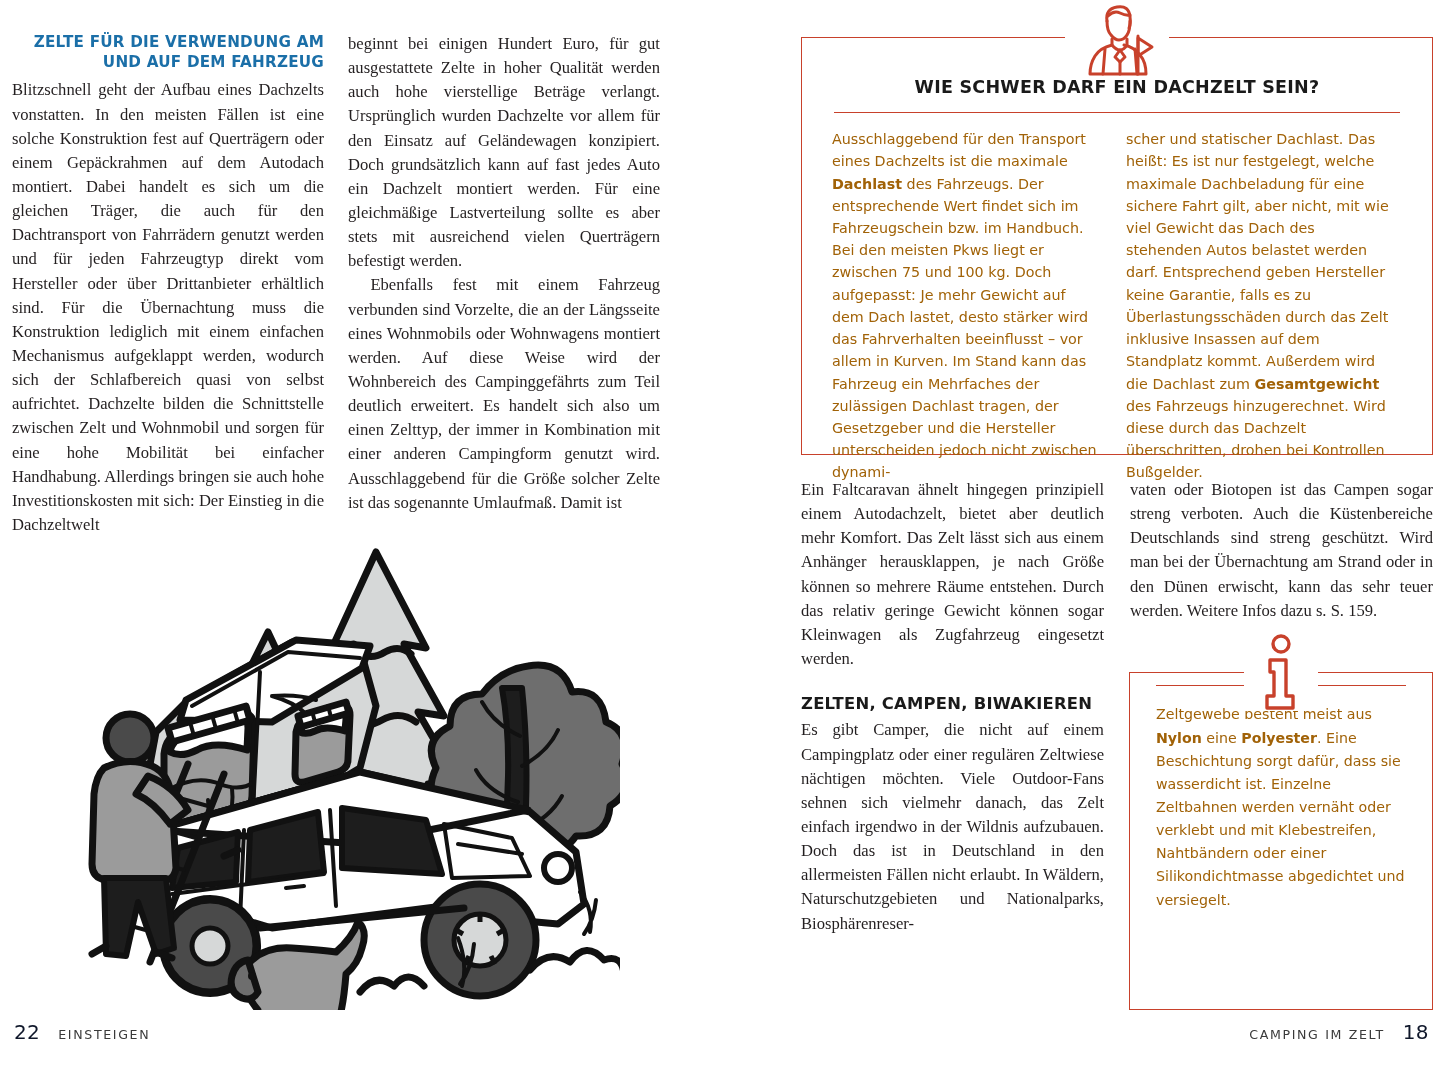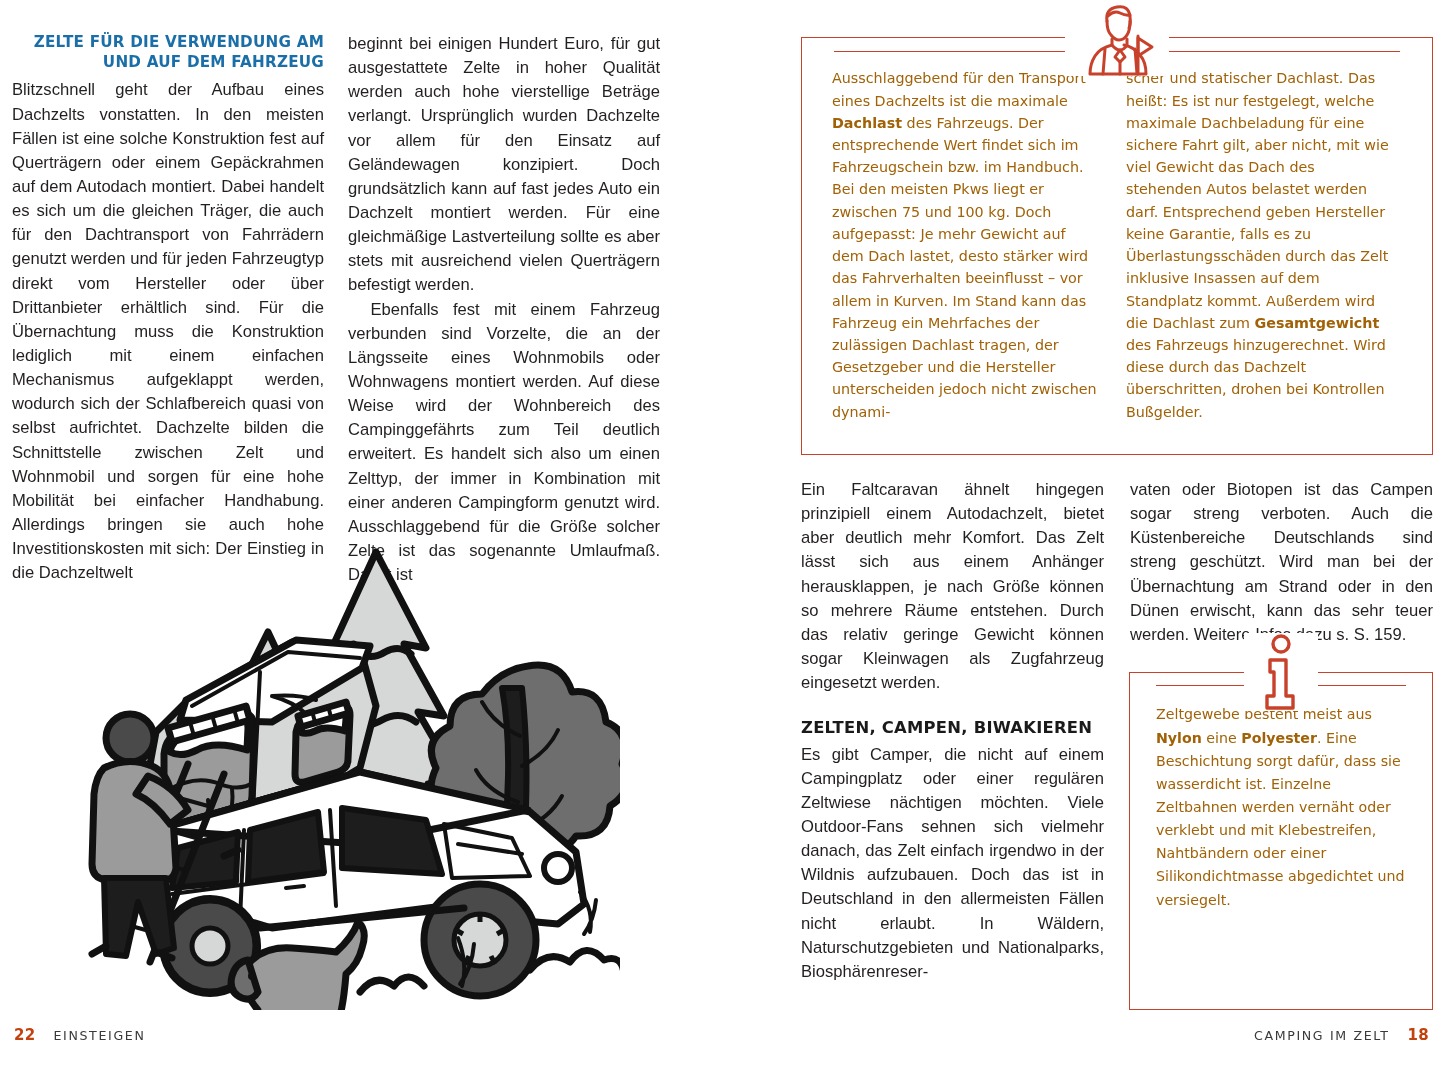--- a/index.html
+++ b/index.html
@@ -28,21 +28,21 @@
     font-size:15.2px;
     line-height:1.33;
     letter-spacing:.015em;
     color:#1b6fa8;
     margin:0 0 6px 0;
     text-transform:uppercase;
     text-align:right;
   }
   p.body{
     margin:0;
-    font-family:Liberation Sans, sans-serif;
+    font-family:Liberation Serif, serif;
     font-size:16.6px;
     line-height:1.455;
     text-align:justify;
     text-justify:inter-word;
     hyphens:manual;
     color:#231f20;
   }
   p.body + p.body{text-indent:1.35em;}
 
   
@@ -130,21 +130,21 @@
     position:absolute;bottom:22px;
     font-family:"DejaVu Sans",sans-serif;
     font-size:12.6px;
     letter-spacing:.13em;
     color:#3a3a3a;
     display:flex;align-items:baseline;gap:18px;
   }
   .footer-left{left:14px;}
   .footer-right{right:16px;}
   .folio{
-    font-weight:bold;font-size:15px;letter-spacing:.02em;color:#c2410c;
+    font-weight:normal;font-size:20px;letter-spacing:.02em;color:#0f172a;
   }
   .crumb{text-transform:uppercase;}
   b{font-weight:bold;}
 </style>
 </head>
 <body>
 
 <div class="spread">
 
   <div class="page page-left">
@@ -305,20 +305,21 @@
               <path d="M33 37 l0 6 q4 5 8 5 q4 0 7 -5 l0 -6"></path>
               <path d="M33 43 q-12 3 -17 11 q-5 8 -5 18 l56 0 q0 -12 -6 -19 q-6 -8 -16 -10"></path>
               <path d="M41 48 l-5 7 l5 5 l5 -5 Z"></path>
               <path d="M41 60 l0 12"></path>
               <path d="M26 47 l-2 25 M56 47 l2 25"></path>
               <path d="M59 34 l0 38"></path>
               <path d="M59 36 l14 9 l-14 9 Z"></path>
             </g>
           </svg>
         </div>
+        <h3 class="box-title">WIE SCHWER DARF EIN DACHZELT SEIN?</h3>
         <div class="box-rule"></div>
         <div class="box-cols">
           <div class="box-col">
             <p class="sans"><span>Ausschlaggebend für den Transport eines Dachzelts ist die maximale </span><b>Dachlast</b><span> des Fahrzeugs. Der entsprechende Wert findet sich im Fahrzeugschein bzw. im Handbuch. Bei den meisten Pkws liegt er zwischen 75 und 100 kg. Doch aufgepasst: Je mehr Gewicht auf dem Dach lastet, desto stärker wird das Fahrverhalten beeinflusst – vor allem in Kurven. Im Stand kann das Fahrzeug ein Mehrfaches der zulässigen Dachlast tragen, der Gesetzgeber und die Hersteller unterscheiden jedoch nicht zwischen dynami-</span></p>
           </div>
           <div class="box-col">
             <p class="sans"><span>scher und statischer Dachlast. Das heißt: Es ist nur festgelegt, welche maximale Dachbeladung für eine sichere Fahrt gilt, aber nicht, mit wie viel Gewicht das Dach des stehenden Autos belastet werden darf. Entsprechend geben Hersteller keine Garantie, falls es zu Überlastungsschäden durch das Zelt inklusive Insassen auf dem Standplatz kommt. Außerdem wird die Dachlast zum </span><b>Gesamtgewicht</b><span> des Fahrzeugs hinzugerechnet. Wird diese durch das Dachzelt überschritten, drohen bei Kontrollen Bußgelder.</span></p>
           </div>
         </div>
       </div>

